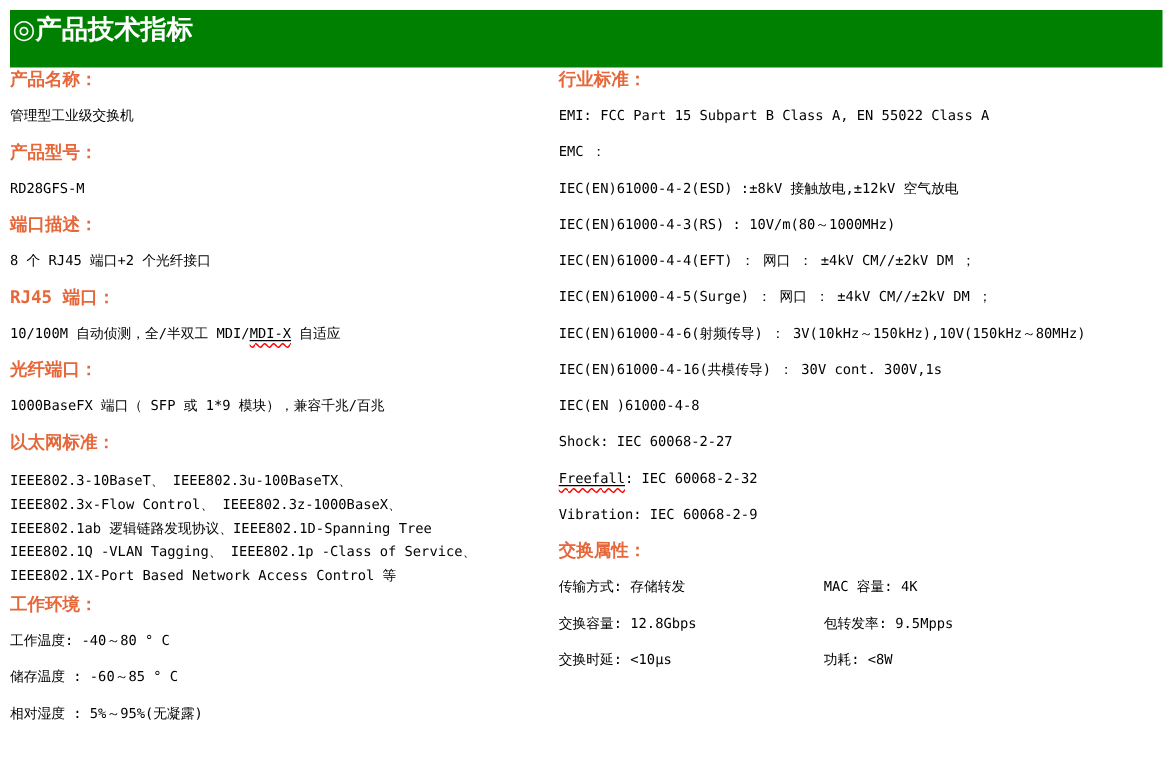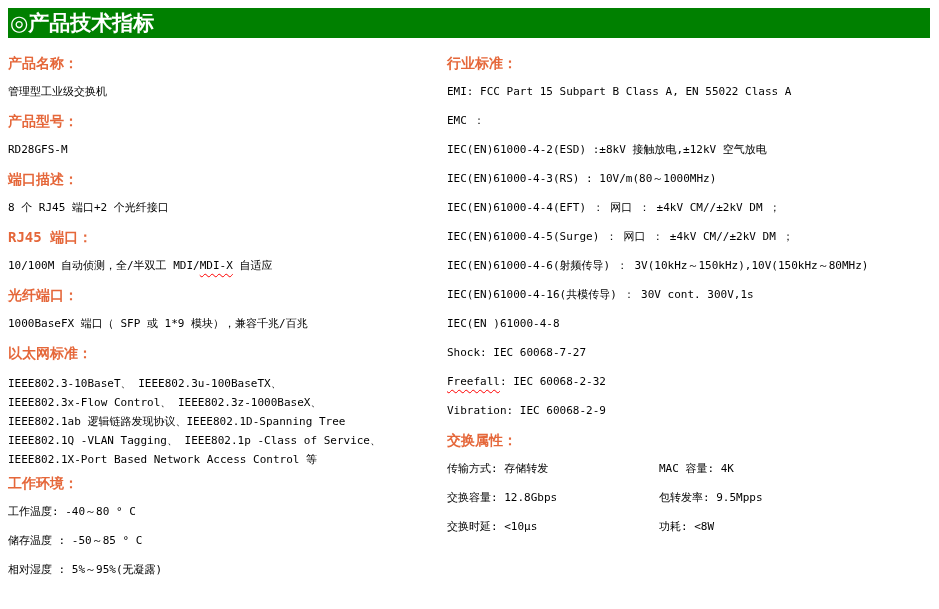--- a/index.html
+++ b/index.html
@@ -7,29 +7,29 @@
     width: 939px; height: 609px;
     overflow: hidden;
     background: #ffffff;
     font-family: "DejaVu Sans Mono", "Liberation Mono", monospace;
     color: var(--body-text, #000);
   }
   .page { padding: 8px 9px 0 8px; }
   .title-bar {
     background: var(--title-bg, #008000);
     color: var(--title-fg, #fff);
-    height: 30px;
+    height: 46px;
     line-height: 30px;
     padding-left: 2px;
     font-family: "DejaVu Sans", "Liberation Sans", sans-serif;
     font-weight: bold;
     font-size: 21px;
     white-space: nowrap;
   }
-  .content { display: flex; padding-top: 17px; }
+  .content { display: flex; padding-top: 2px; }
   .col-left  { width: 395px; flex: none; }
   .col-right { flex: 1; min-width: 0; margin-left: 44px; }
   .sec-label {
     color: var(--label-fg, #e5673a);
     font-weight: bold;
     font-size: 14px;
     line-height: 16px;
     margin: 0 0 13px 0;
     white-space: nowrap;
   }
@@ -42,20 +42,21 @@
   .line.tight { line-height: 19px; margin: 0; }
   .line.tight.tight-end { margin-bottom: 6px; }
   .misspell {
     text-decoration: underline;
     text-decoration-style: wavy;
     text-decoration-color: var(--squiggle, #ff0000);
     text-decoration-thickness: 1px;
     text-underline-offset: 4px;
   }
   .misspell .u {
+    text-decoration: underline;
     text-decoration-style: solid;
     text-decoration-color: #000;
     text-decoration-thickness: 1px;
     text-underline-offset: 2px;
   }
   .pair-left { display: inline-block; width: 212px; }
 </style>
 </head>
 <body>
 
@@ -76,35 +77,35 @@
         <div class="sec-label">光纤端口：</div>
         <div class="line"><span>1000BaseFX 端口（ SFP 或 1*9 模块），兼容千兆/百兆</span></div>
         <div class="sec-label">以太网标准：</div>
         <div class="line tight"><span>IEEE802.3-10BaseT、 IEEE802.3u-100BaseTX、</span></div>
         <div class="line tight"><span>IEEE802.3x-Flow Control、 IEEE802.3z-1000BaseX、</span></div>
         <div class="line tight"><span>IEEE802.1ab 逻辑链路发现协议、IEEE802.1D-Spanning Tree</span></div>
         <div class="line tight"><span>IEEE802.1Q -VLAN Tagging、 IEEE802.1p -Class of Service、</span></div>
         <div class="line tight tight-end"><span>IEEE802.1X-Port Based Network Access Control 等</span></div>
         <div class="sec-label">工作环境：</div>
         <div class="line"><span>工作温度: -40～80 ° C</span></div>
-        <div class="line"><span>储存温度 : -50～85 ° C</span></div>
+        <div class="line"><span>储存温度 : -60～85 ° C</span></div>
         <div class="line"><span>相对湿度 : 5%～95%(无凝露)</span></div>
       </div>
     <div class="col-right">
         <div class="sec-label">行业标准：</div>
         <div class="line"><span>EMI: FCC Part 15 Subpart B Class A, EN 55022 Class A</span></div>
         <div class="line"><span>EMC ：</span></div>
         <div class="line"><span>IEC(EN)61000-4-2(ESD) :±8kV 接触放电,±12kV 空气放电</span></div>
         <div class="line"><span>IEC(EN)61000-4-3(RS) : 10V/m(80～1000MHz)</span></div>
         <div class="line"><span>IEC(EN)61000-4-4(EFT) ： 网口 ： ±4kV CM//±2kV DM ；</span></div>
         <div class="line"><span>IEC(EN)61000-4-5(Surge) ： 网口 ： ±4kV CM//±2kV DM ；</span></div>
         <div class="line"><span>IEC(EN)61000-4-6(射频传导) ： 3V(10kHz～150kHz),10V(150kHz～80MHz)</span></div>
         <div class="line"><span>IEC(EN)61000-4-16(共模传导) ： 30V cont.  300V,1s</span></div>
         <div class="line"><span>IEC(EN )61000-4-8</span></div>
-        <div class="line"><span>Shock: IEC 60068-7-27</span></div>
+        <div class="line"><span>Shock: IEC 60068-2-27</span></div>
         <div class="line"><span class="misspell"><span class="u">Freefall</span></span><span>: IEC 60068-2-32</span></div>
         <div class="line"><span>Vibration: IEC 60068-2-9</span></div>
         <div class="sec-label">交换属性：</div>
         <div class="line pair"><span class="pair-left">传输方式: 存储转发</span><span class="pair-right">MAC 容量: 4K</span></div>
         <div class="line pair"><span class="pair-left">交换容量: 12.8Gbps</span><span class="pair-right">包转发率: 9.5Mpps</span></div>
         <div class="line pair"><span class="pair-left">交换时延: &lt;10μs</span><span class="pair-right">功耗: &lt;8W</span></div>
       </div>
   </div>
 </div>
 

